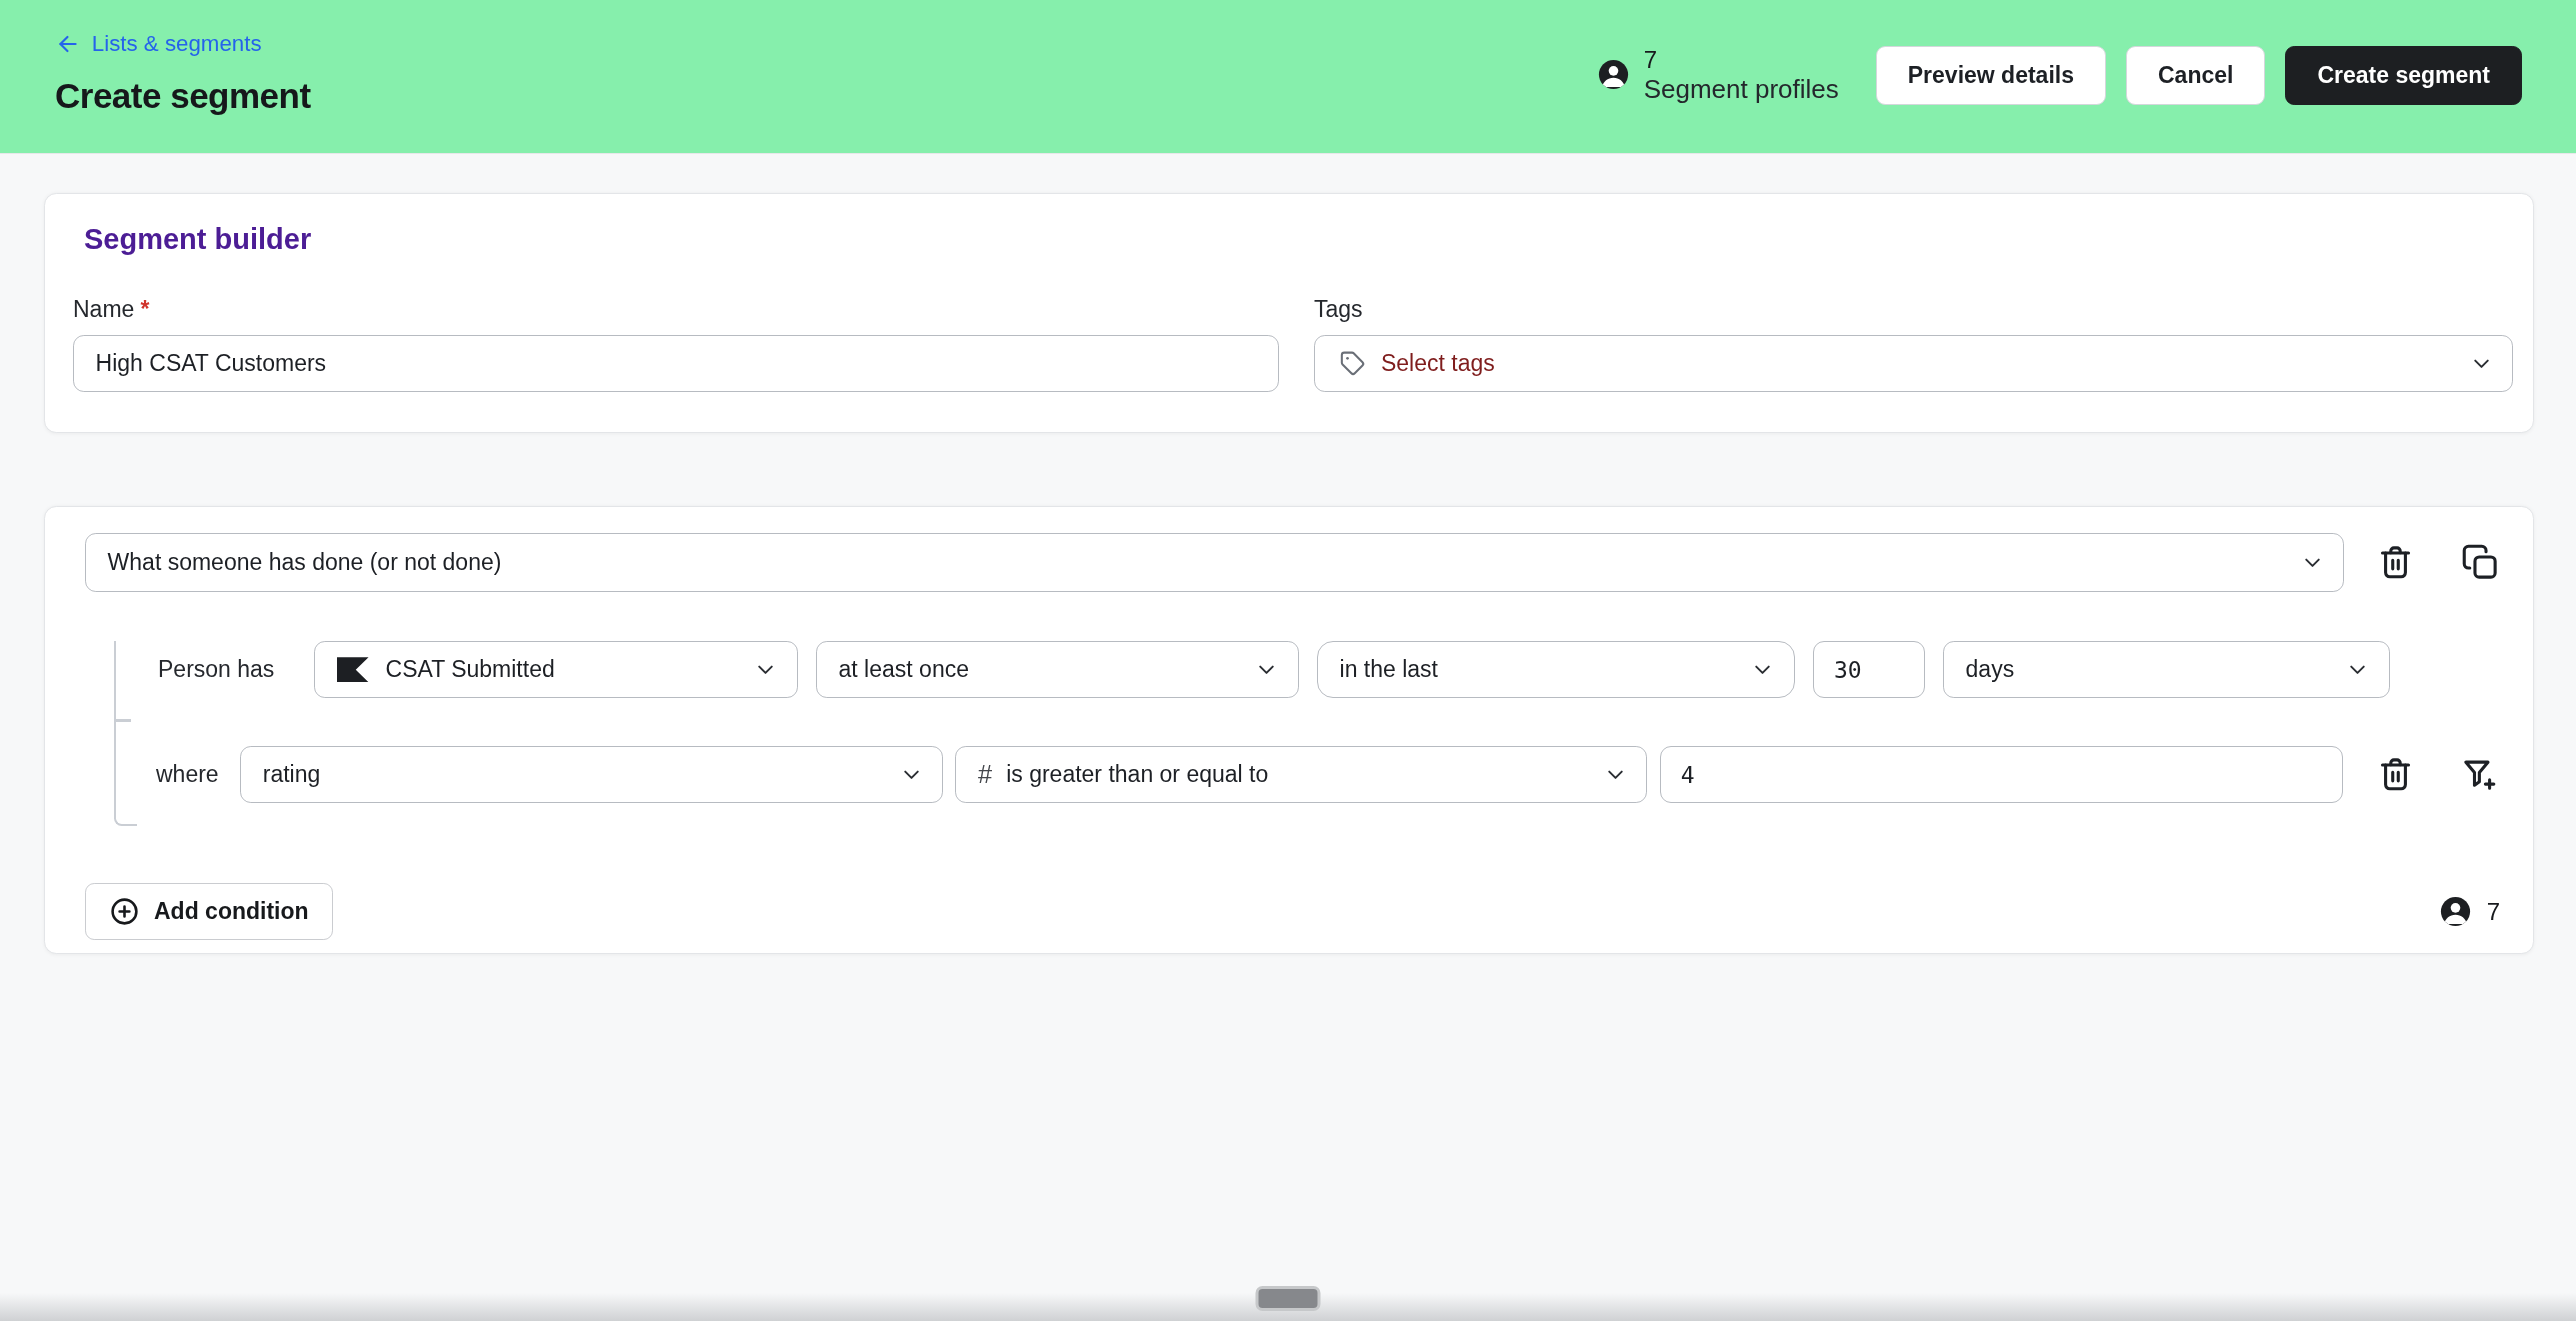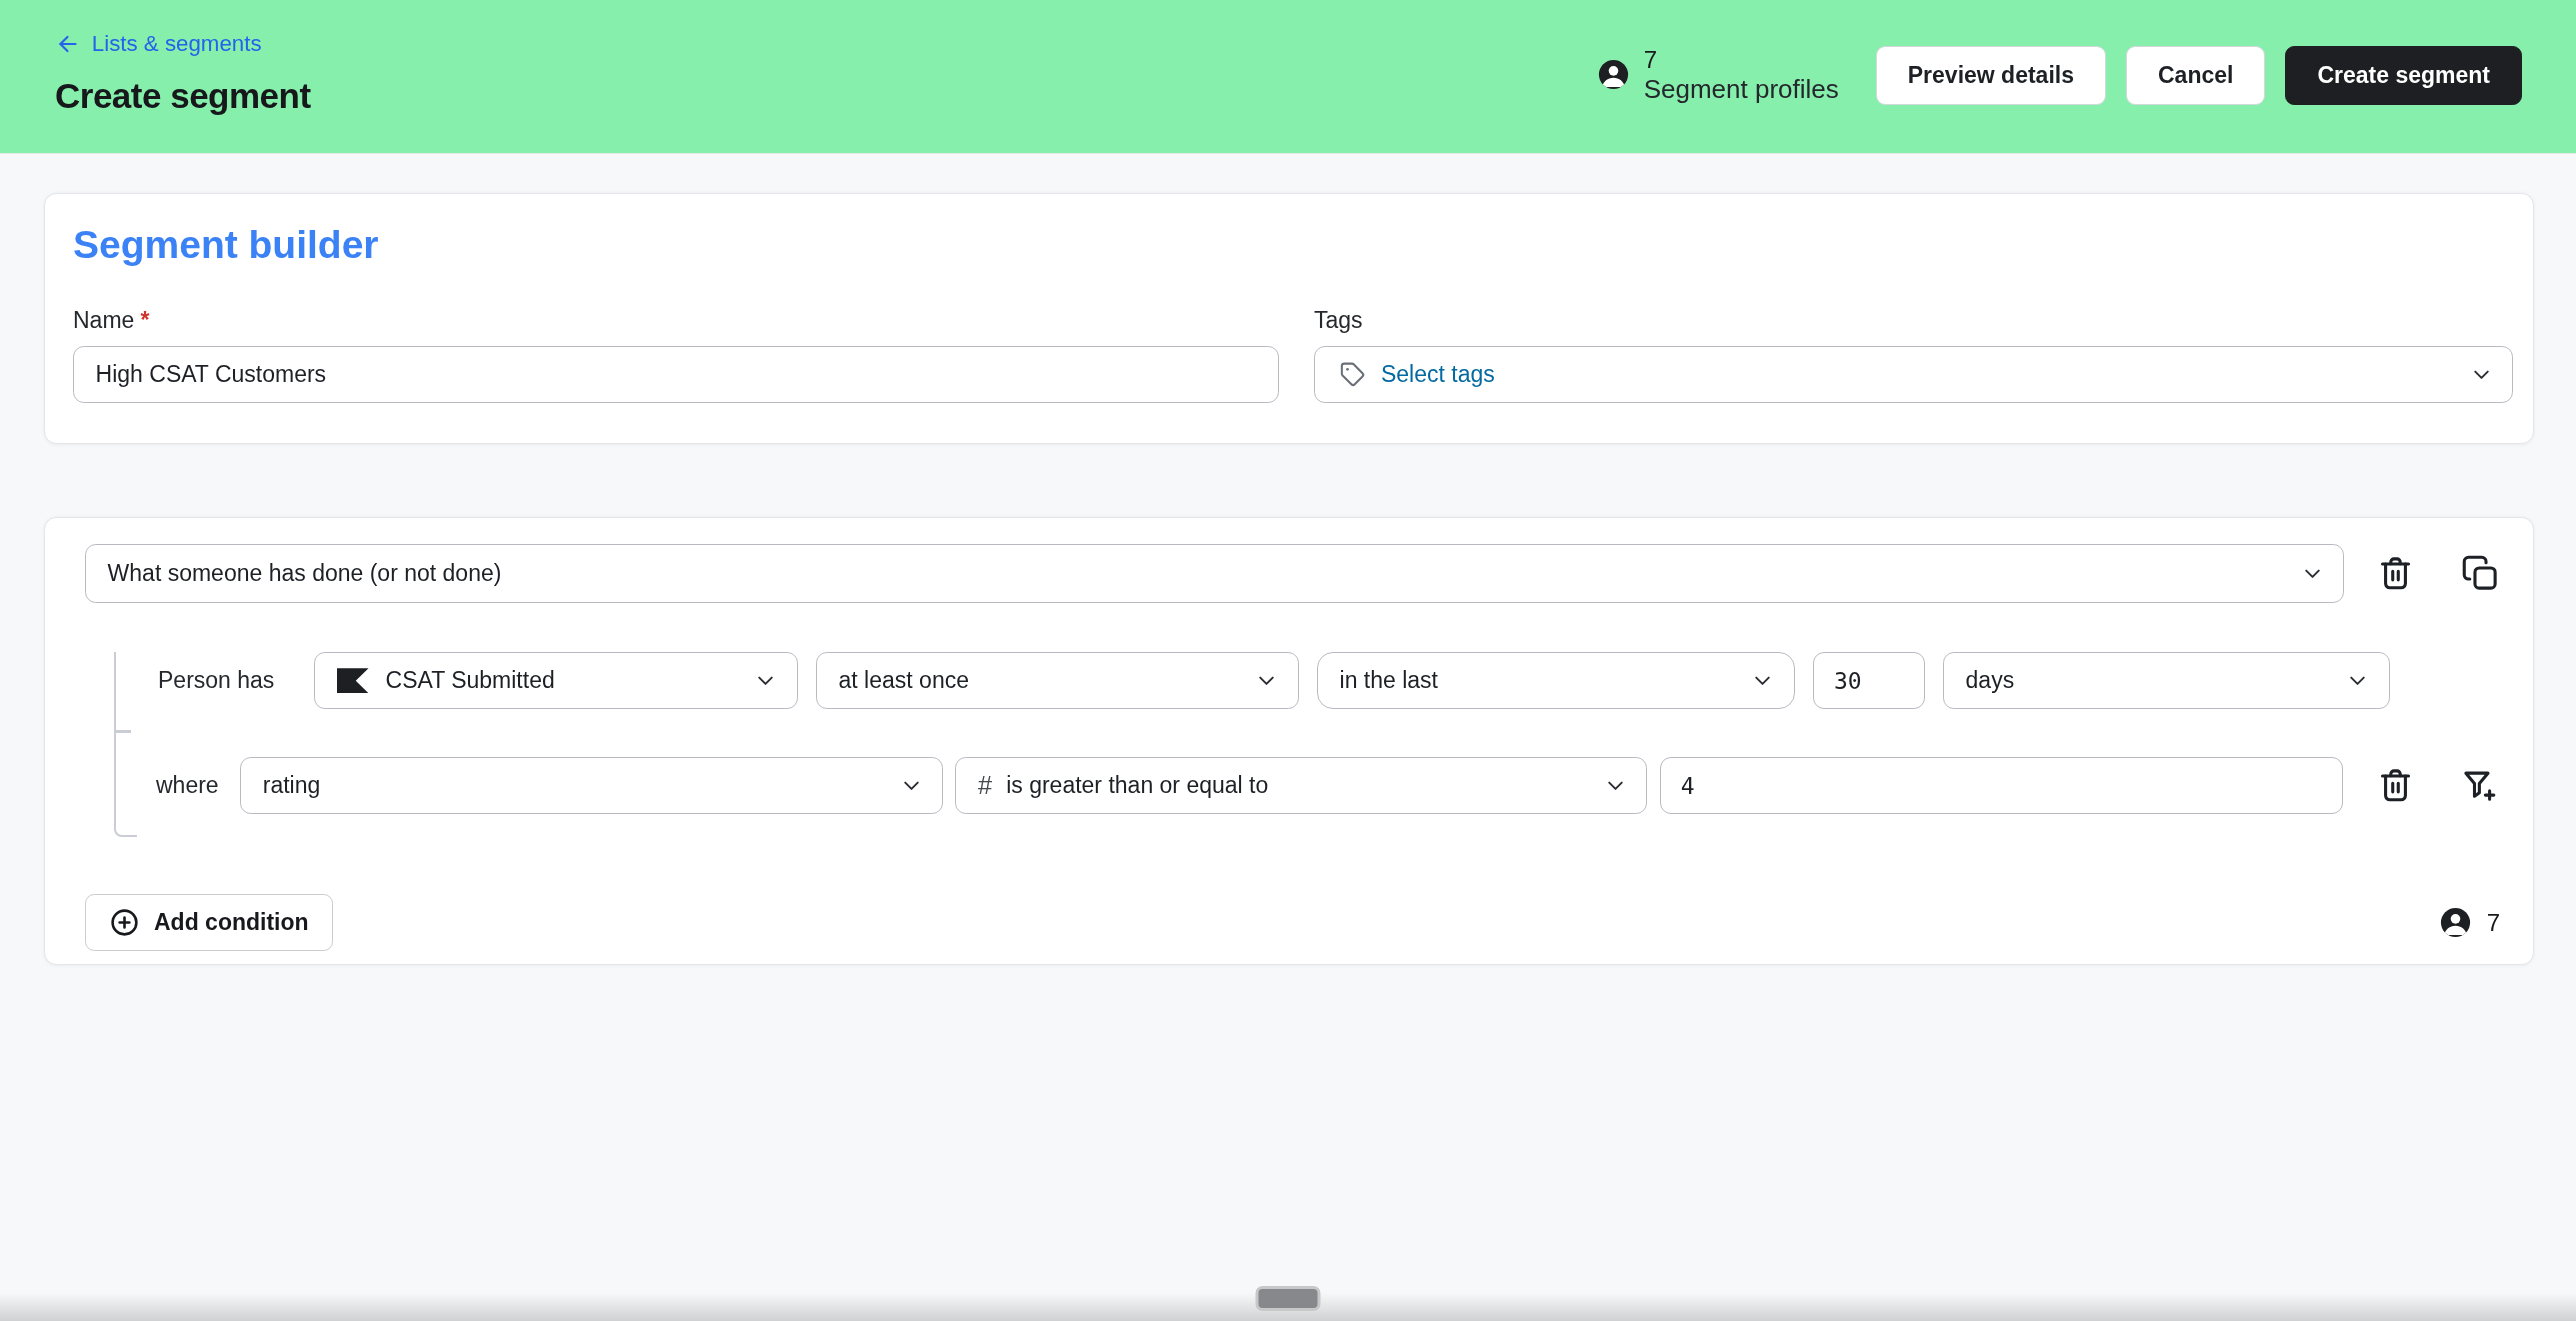--- a/index.html
+++ b/index.html
@@ -39,39 +39,39 @@
 
   
   .main { position:absolute; top:156px; left:0; right:0; bottom:0; padding:37px 42px 0 44px; }
   .card {
     background:#ffffff; border:1.5px solid #e3e5e8; border-radius:12.3px;
     box-shadow:0 0.8px 3.9px rgba(20,22,26,0.05);
   }
 
   
   .card.builder { padding:29px 20px 40px 28px; }
-  .builder-heading { font-size:39px; font-weight:700; color:#3b82f6; }
+  .builder-heading { font-size:29px; font-weight:700; color:#4c1d95;margin-left:11px; }
   .fields { display:flex; gap:35px; margin-top:40px; }
   .field-name { width:1206px; }
   .field-tags { flex:1; }
   .field-label { font-size:23px; font-weight:500; color:#25282d; display:flex; gap:6.2px; align-items:flex-start; }
   .required { color:var(--required-red); font-weight:700; font-size:23px; }
   .text-input {
     margin-top:12.3px; height:57px; width:100%;
     border:1.5px solid #b7bbc1; border-radius:10.8px; padding:0 21.6px;
     font-size:23px; font-family:inherit; color:#1d2025; background:#fff; outline:none;
   }
   .select {
     height:57px; border:1.5px solid #b7bbc1; border-radius:10.8px;
     padding:0 18.5px 0 21.6px; display:flex; align-items:center;
     background:#fff; font-size:23px; color:#1d2025; cursor:pointer; white-space:nowrap; overflow:hidden;
   }
   .select .chev { margin-left:auto; padding-left:12.3px; }
   .field-tags .select { margin-top:12.3px; }
-  .placeholder { color:#0369a1; }
+  .placeholder { color:#7f1d1d; }
   .tag-ic { margin-right:15.4px; display:flex; }
 
   
   .card.condition { margin-top:73px; padding:26px 33px 12.3px 40px; }
   .cond-head { display:flex; align-items:center; }
   .cond-head .select { flex:1; height:59px; }
   .icon-btn {
     width:40px; height:40px; display:flex; align-items:center; justify-content:center;
     background:none; border:none; padding:0; color:#1d2025; cursor:pointer;
   }

